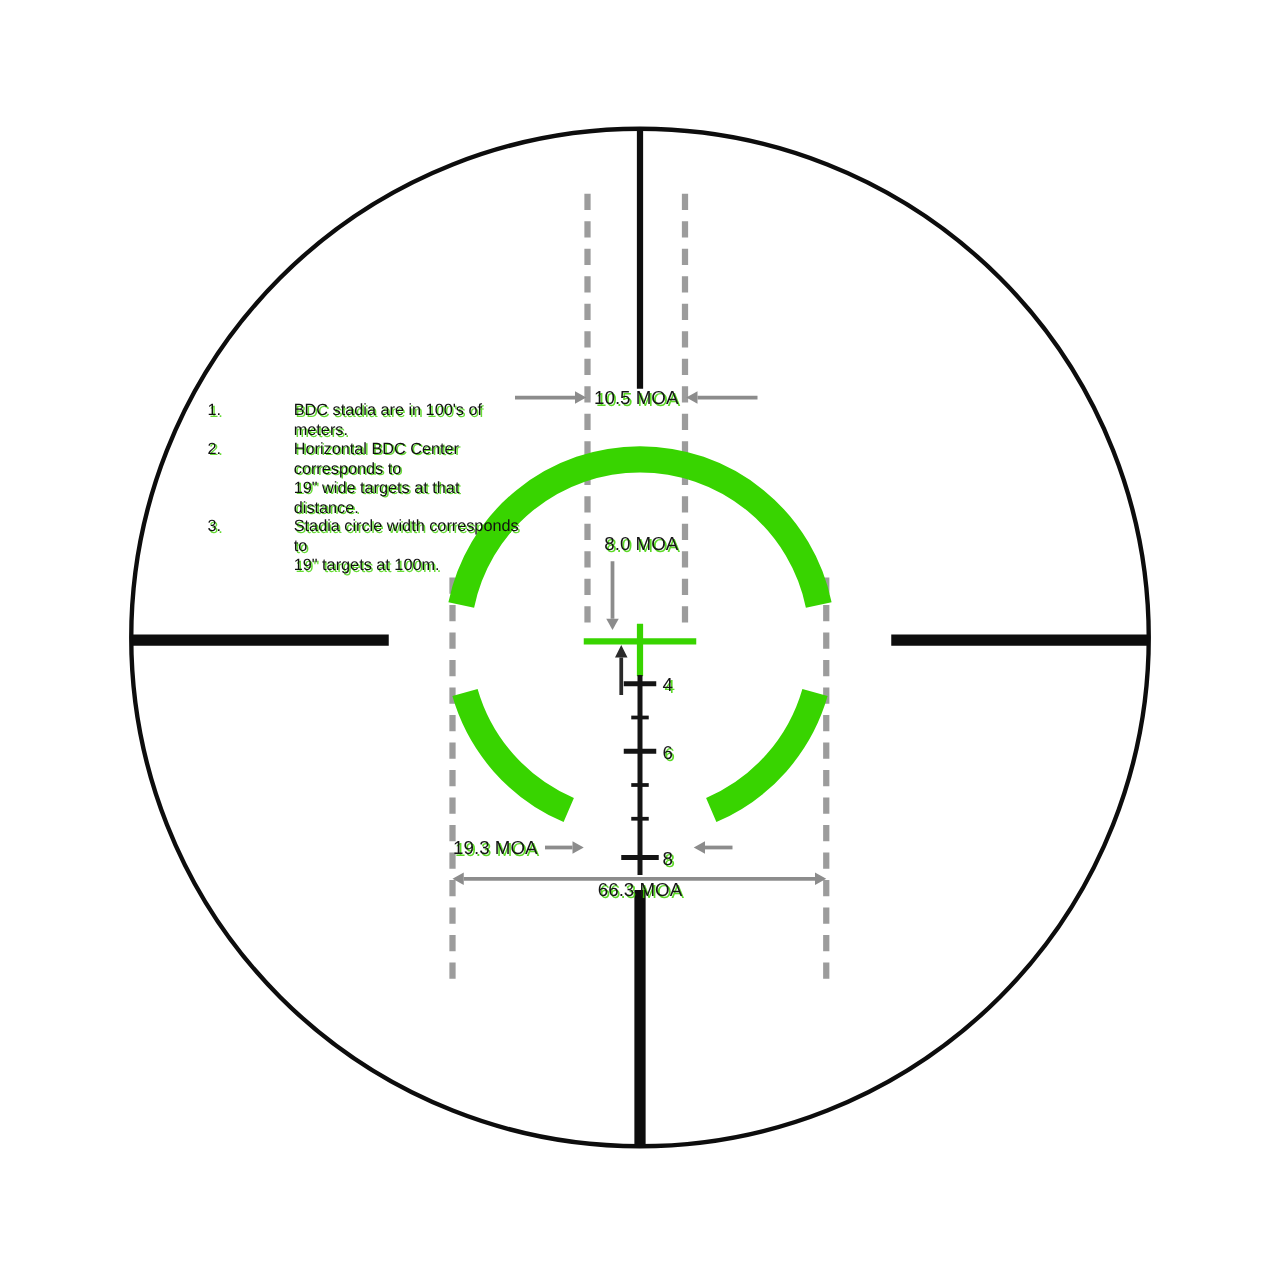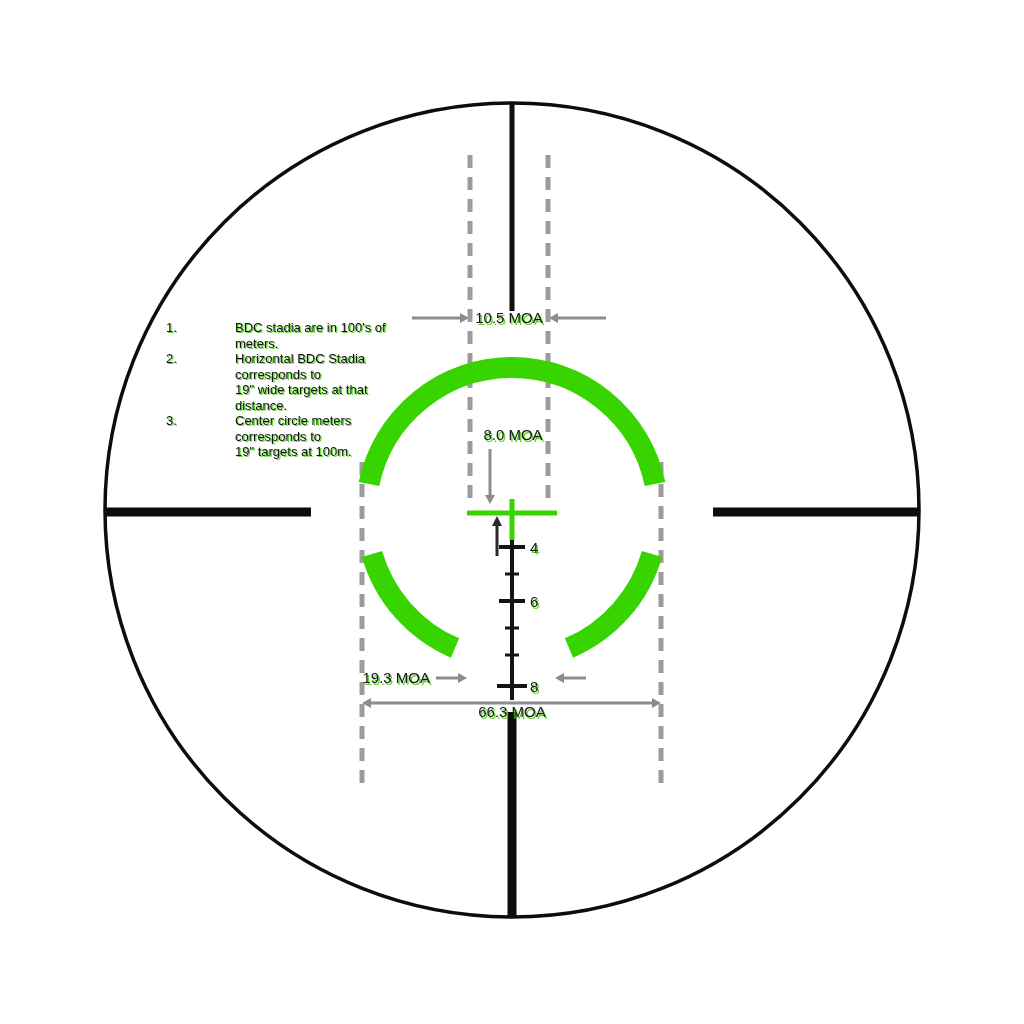--- a/index.html
+++ b/index.html
@@ -141,26 +141,26 @@
   <div class="notes">
     <div class="note-row">
       <div class="note-num">1.</div>
       <div class="note-text">
         <div>BDC stadia are in 100's of meters.</div>
       </div>
     </div>
     <div class="note-row">
       <div class="note-num">2.</div>
       <div class="note-text">
-        <div>Horizontal BDC Stadia corresponds to</div>
+        <div>Horizontal BDC Center corresponds to</div>
         <div>19" wide targets at that distance.</div>
       </div>
     </div>
     <div class="note-row">
       <div class="note-num">3.</div>
       <div class="note-text">
-        <div>Center circle meters corresponds to</div>
+        <div>Stadia circle width corresponds to</div>
         <div>19" targets at 100m.</div>
       </div>
     </div>
   </div>
 
 </div>
 
 </body></html>

